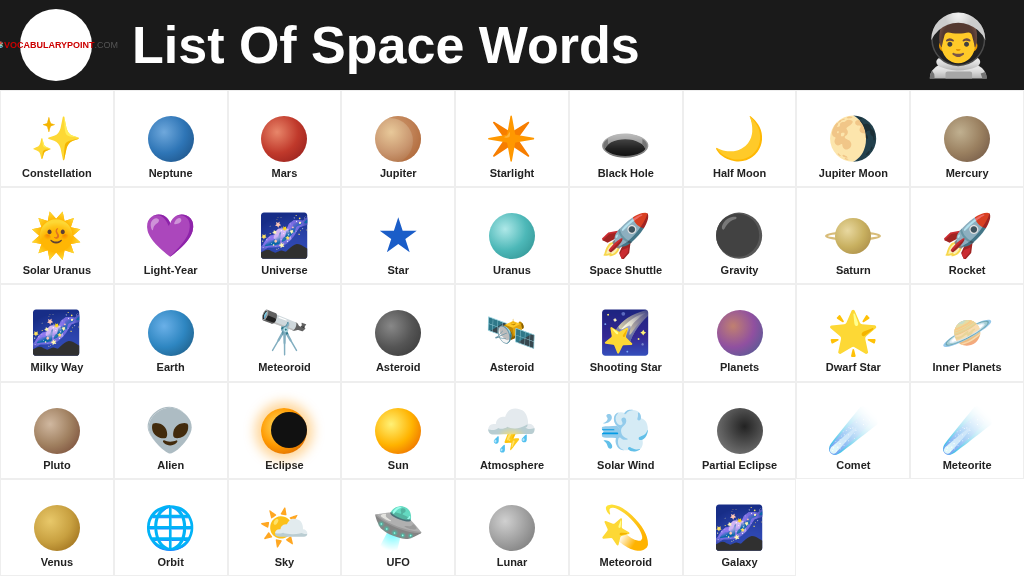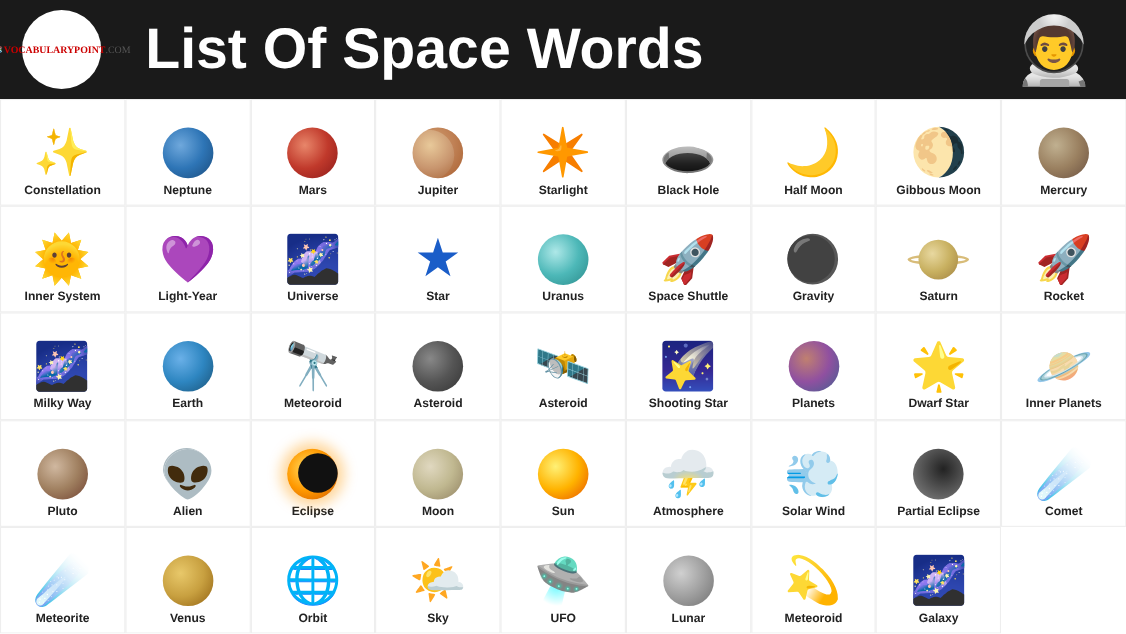--- a/index.html
+++ b/index.html
@@ -25,21 +25,20 @@
       background: #fff;
       display: flex;
       align-items: center;
       justify-content: center;
       flex-shrink: 0;
       font-size: 8px;
       text-align: center;
       font-weight: bold;
       color: #333;
       line-height: 1.2;
-      font-family: Liberation Serif, serif;
     }
     .logo-circle span { display: block; font-size: 9px; color: #c00; font-weight: bold; }
     .header-title {
       color: #fff;
       font-size: 52px;
       font-weight: 900;
       flex: 1;
       margin-left: 20px;
     }
     .astronaut {
@@ -151,31 +150,31 @@
     <div class="grid-item">
       <div class="icon">🕳️</div>
       <div class="label">Black Hole</div>
     </div>
     <div class="grid-item">
       <div class="icon">🌙</div>
       <div class="label">Half Moon</div>
     </div>
     <div class="grid-item">
       <div class="icon">🌖</div>
-      <div class="label">Gibbous Moon</div>
+      <div class="label">Jupiter Moon</div>
     </div>
     <div class="grid-item">
       <div class="icon">
         <div class="planet mercury"></div>
       </div>
       <div class="label">Mercury</div>
     </div>
     <div class="grid-item">
       <div class="icon">🌞</div>
-      <div class="label">Inner System</div>
+      <div class="label">Solar Uranus</div>
     </div>
     <div class="grid-item">
       <div class="icon">💜</div>
       <div class="label">Light-Year</div>
     </div>
     <div class="grid-item">
       <div class="icon">🌌</div>
       <div class="label">Universe</div>
     </div>
     <div class="grid-item">
@@ -266,26 +265,20 @@
     <div class="grid-item">
       <div class="icon">
         <div style="position:relative;width:46px;height:46px;border-radius:50%;background:radial-gradient(circle at 40% 40%, #ffe066, #ff9900, #cc5500);box-shadow:0 0 12px 6px #ff990066;">
       <div style="position:absolute;top:4px;left:10px;width:36px;height:36px;border-radius:50%;background:#111;"></div>
     </div>
       </div>
       <div class="label">Eclipse</div>
     </div>
     <div class="grid-item">
       <div class="icon">
-        <div class="planet moon-circle"></div>
-      </div>
-      <div class="label">Moon</div>
-    </div>
-    <div class="grid-item">
-      <div class="icon">
         <div class="planet sun-c"></div>
       </div>
       <div class="label">Sun</div>
     </div>
     <div class="grid-item">
       <div class="icon">⛈️</div>
       <div class="label">Atmosphere</div>
     </div>
     <div class="grid-item">
       <div class="icon">💨</div>

